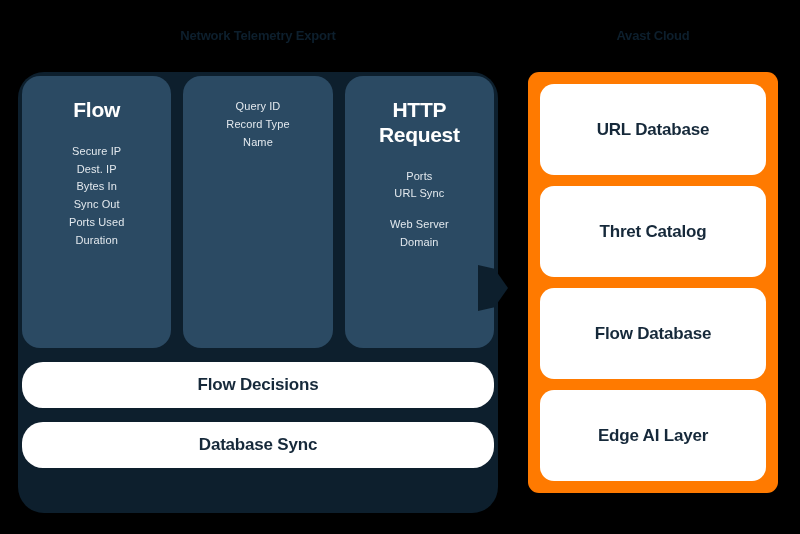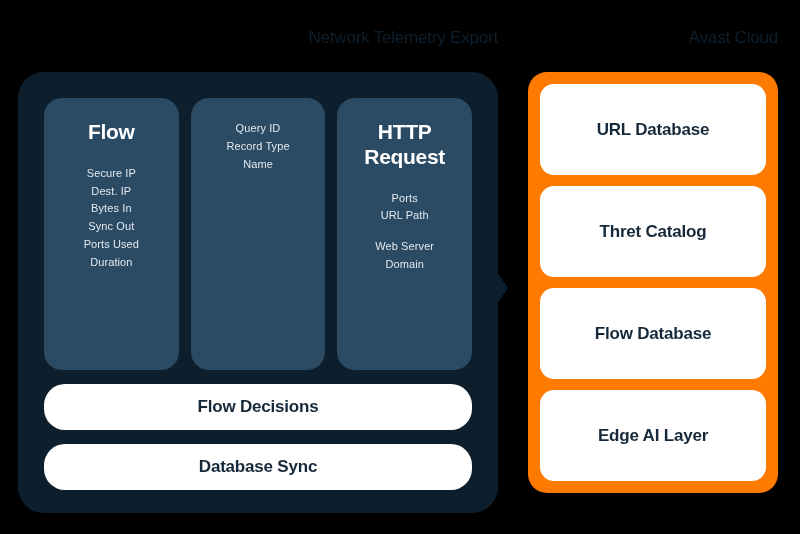--- a/index.html
+++ b/index.html
@@ -15,40 +15,40 @@
   #stage {
     position: relative;
     width: 800px;
     height: 534px;
     background: #000000;
   }
 
   
   .panel-title {
     position: absolute;
-    font-weight: normal;
-    font-size: 17px;
+    font-weight: bold;
+    font-size: 13px;
     letter-spacing: -0.2px;
     color: #0d1f2d;
     white-space: nowrap;
-    text-align: right;
+    text-align: center;
   }
   #title-left  { left: 18px;  top: 28px; width: 480px; }
   #title-right { left: 528px; top: 28px; width: 250px; }
 
   
   #left-panel {
     position: absolute;
     left: 18px;
     top: 72px;
     width: 480px;
     height: 441px;
     background: #0d1f2d;
     border-radius: 26px;
-    padding: 26px;
+    padding: 4px;
   }
 
   
   #left-panel-arrow {
     position: absolute;
     left: 478px;
     top: 265px;
     width: 30px;
     height: 46px;
     background: #0d1f2d;
@@ -105,21 +105,21 @@
   }
 
   
   #right-panel {
     position: absolute;
     left: 528px;
     top: 72px;
     width: 250px;
     height: 421px;
     background: #ff7a00;
-    border-radius: 19px;
+    border-radius: 11px;
     padding: 12px;
     display: flex;
     flex-direction: column;
     gap: 11px;
   }
   .cloud-card {
     flex: 1;
     background: #ffffff;
     border-radius: 14px;
     display: flex;
@@ -163,21 +163,21 @@
           <span class="col-item">Query ID</span>
           <span class="col-item">Record Type</span>
           <span class="col-item">Name</span>
         </div>
       </div>
 
       <div class="col-card">
         <div class="col-title">HTTP Request</div>
         <div class="col-items">
           <span class="col-item">Ports</span>
-          <span class="col-item">URL Path</span>
+          <span class="col-item">URL Sync</span>
           <span class="col-item gap">Web Server</span>
           <span class="col-item">Domain</span>
         </div>
       </div>
 
     </div>
 
     <div class="white-bar">
       <span class="white-bar-label">Flow Decisions</span>
     </div>

